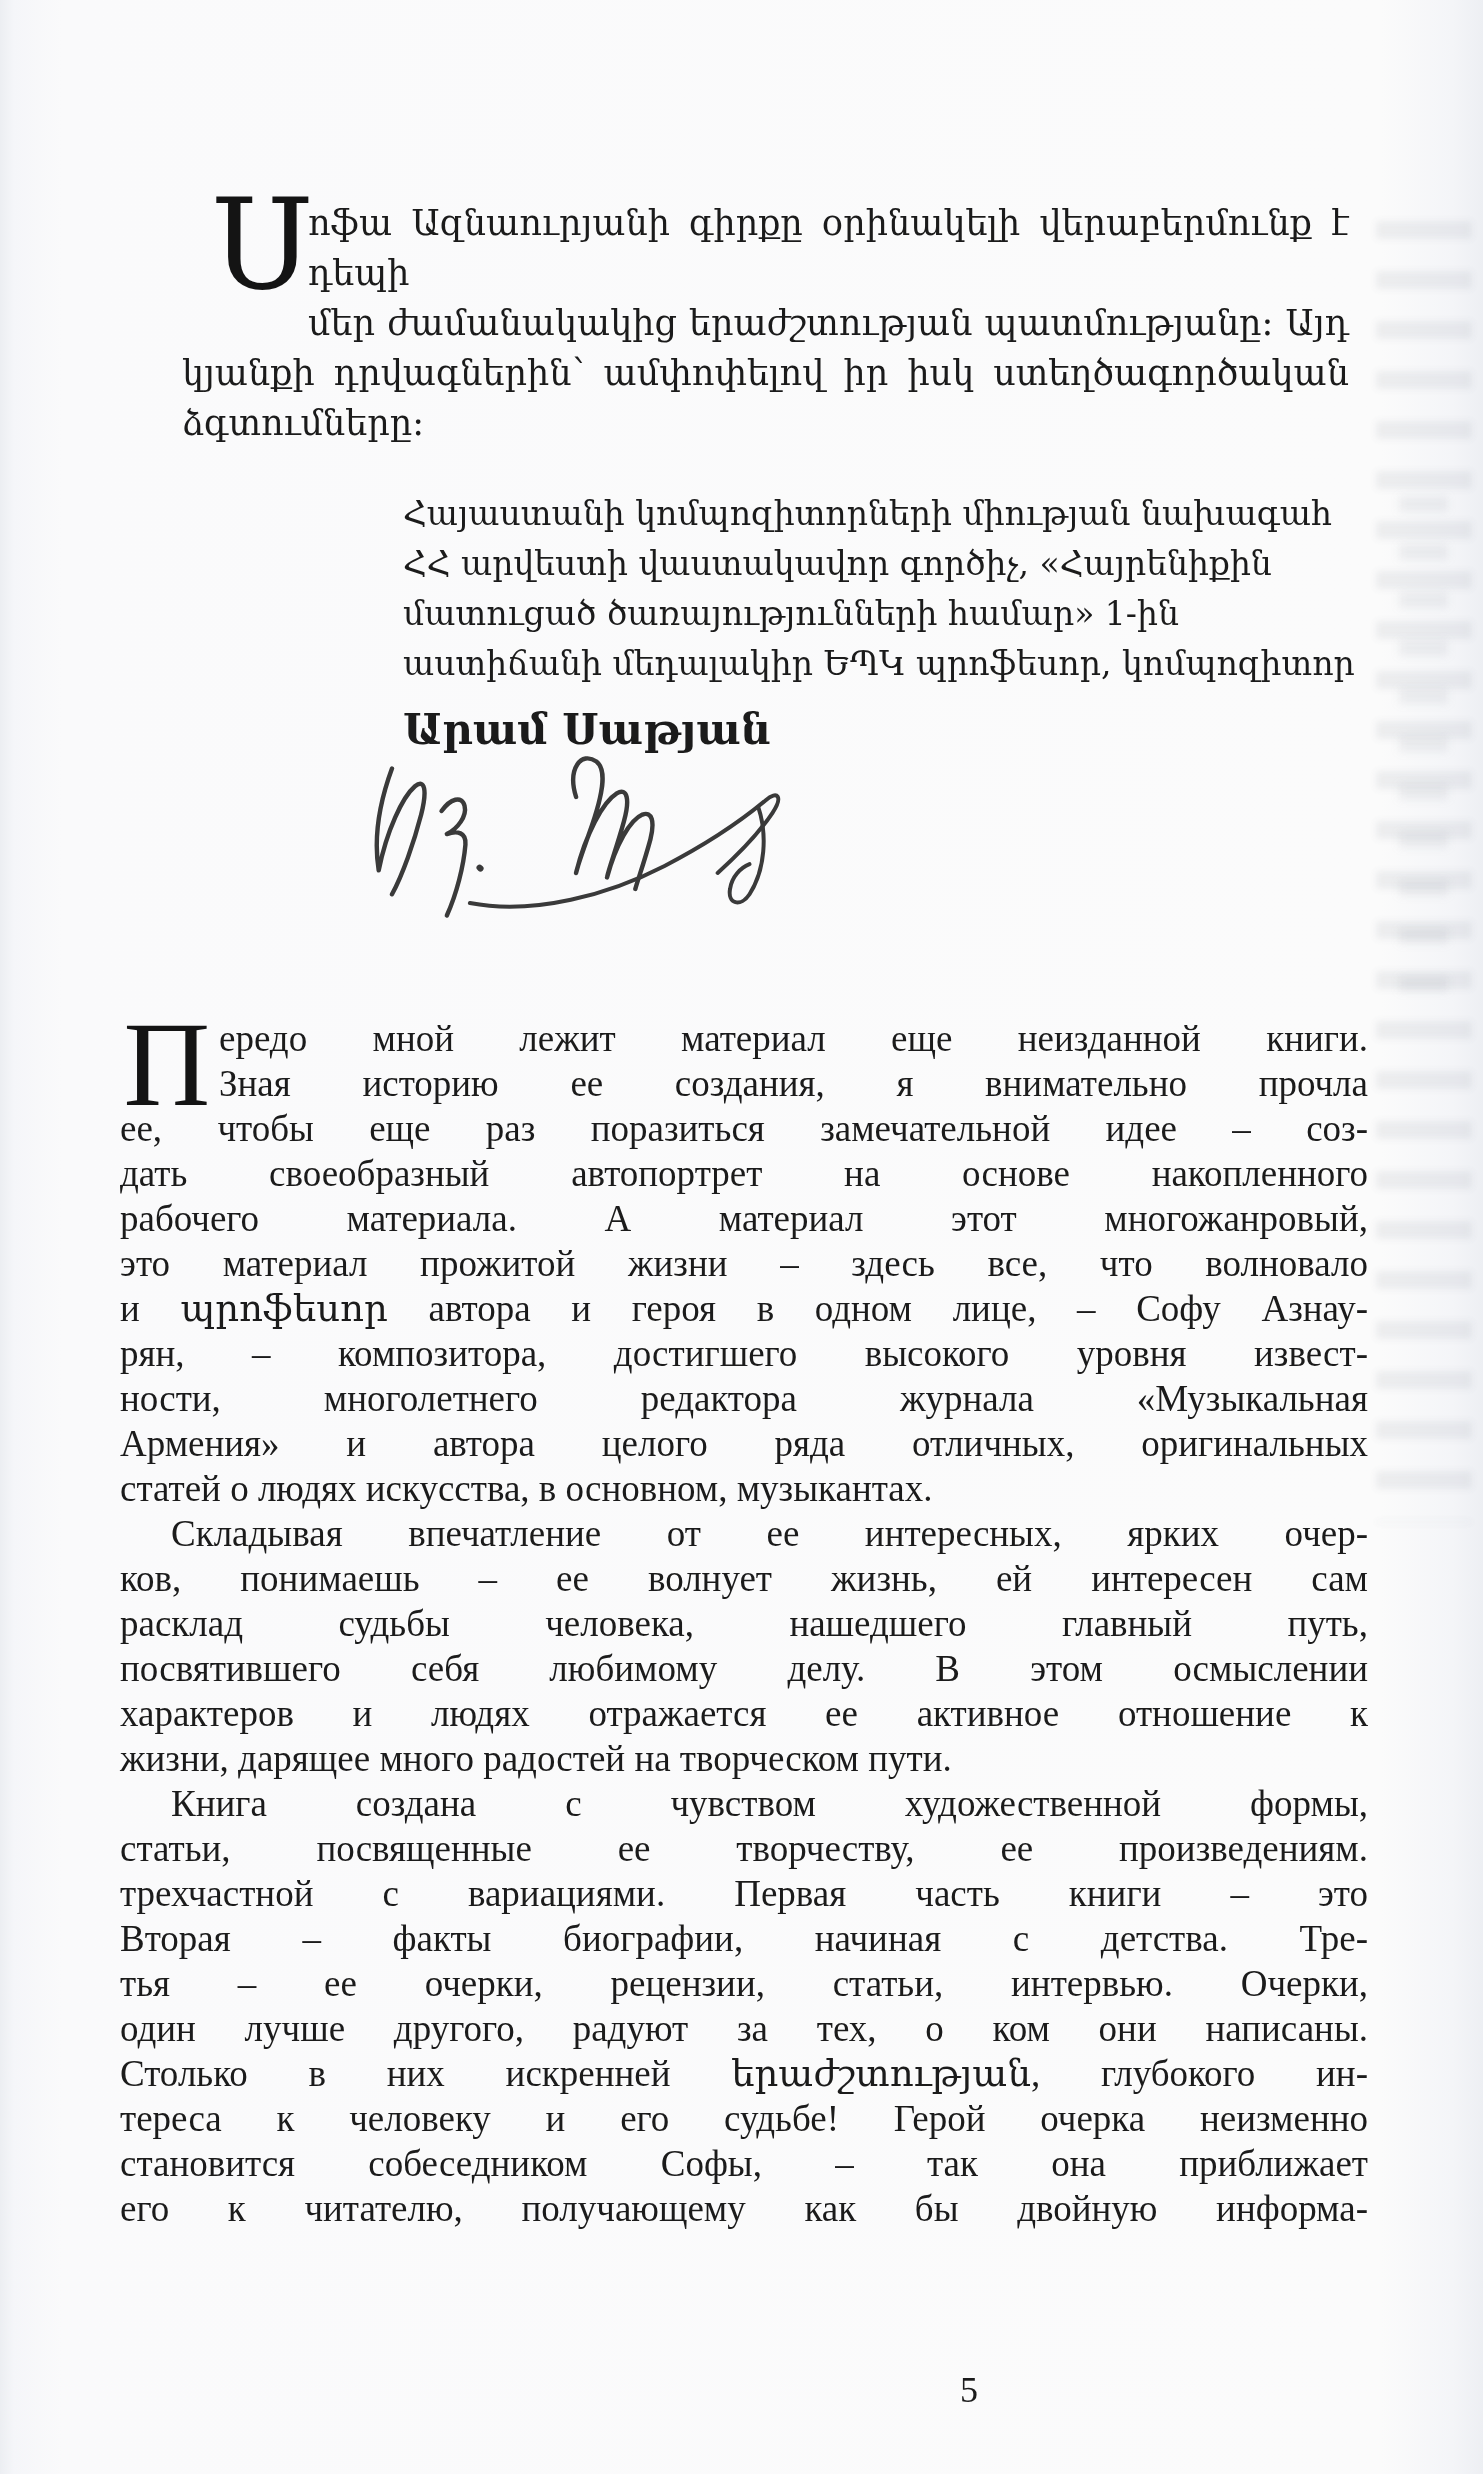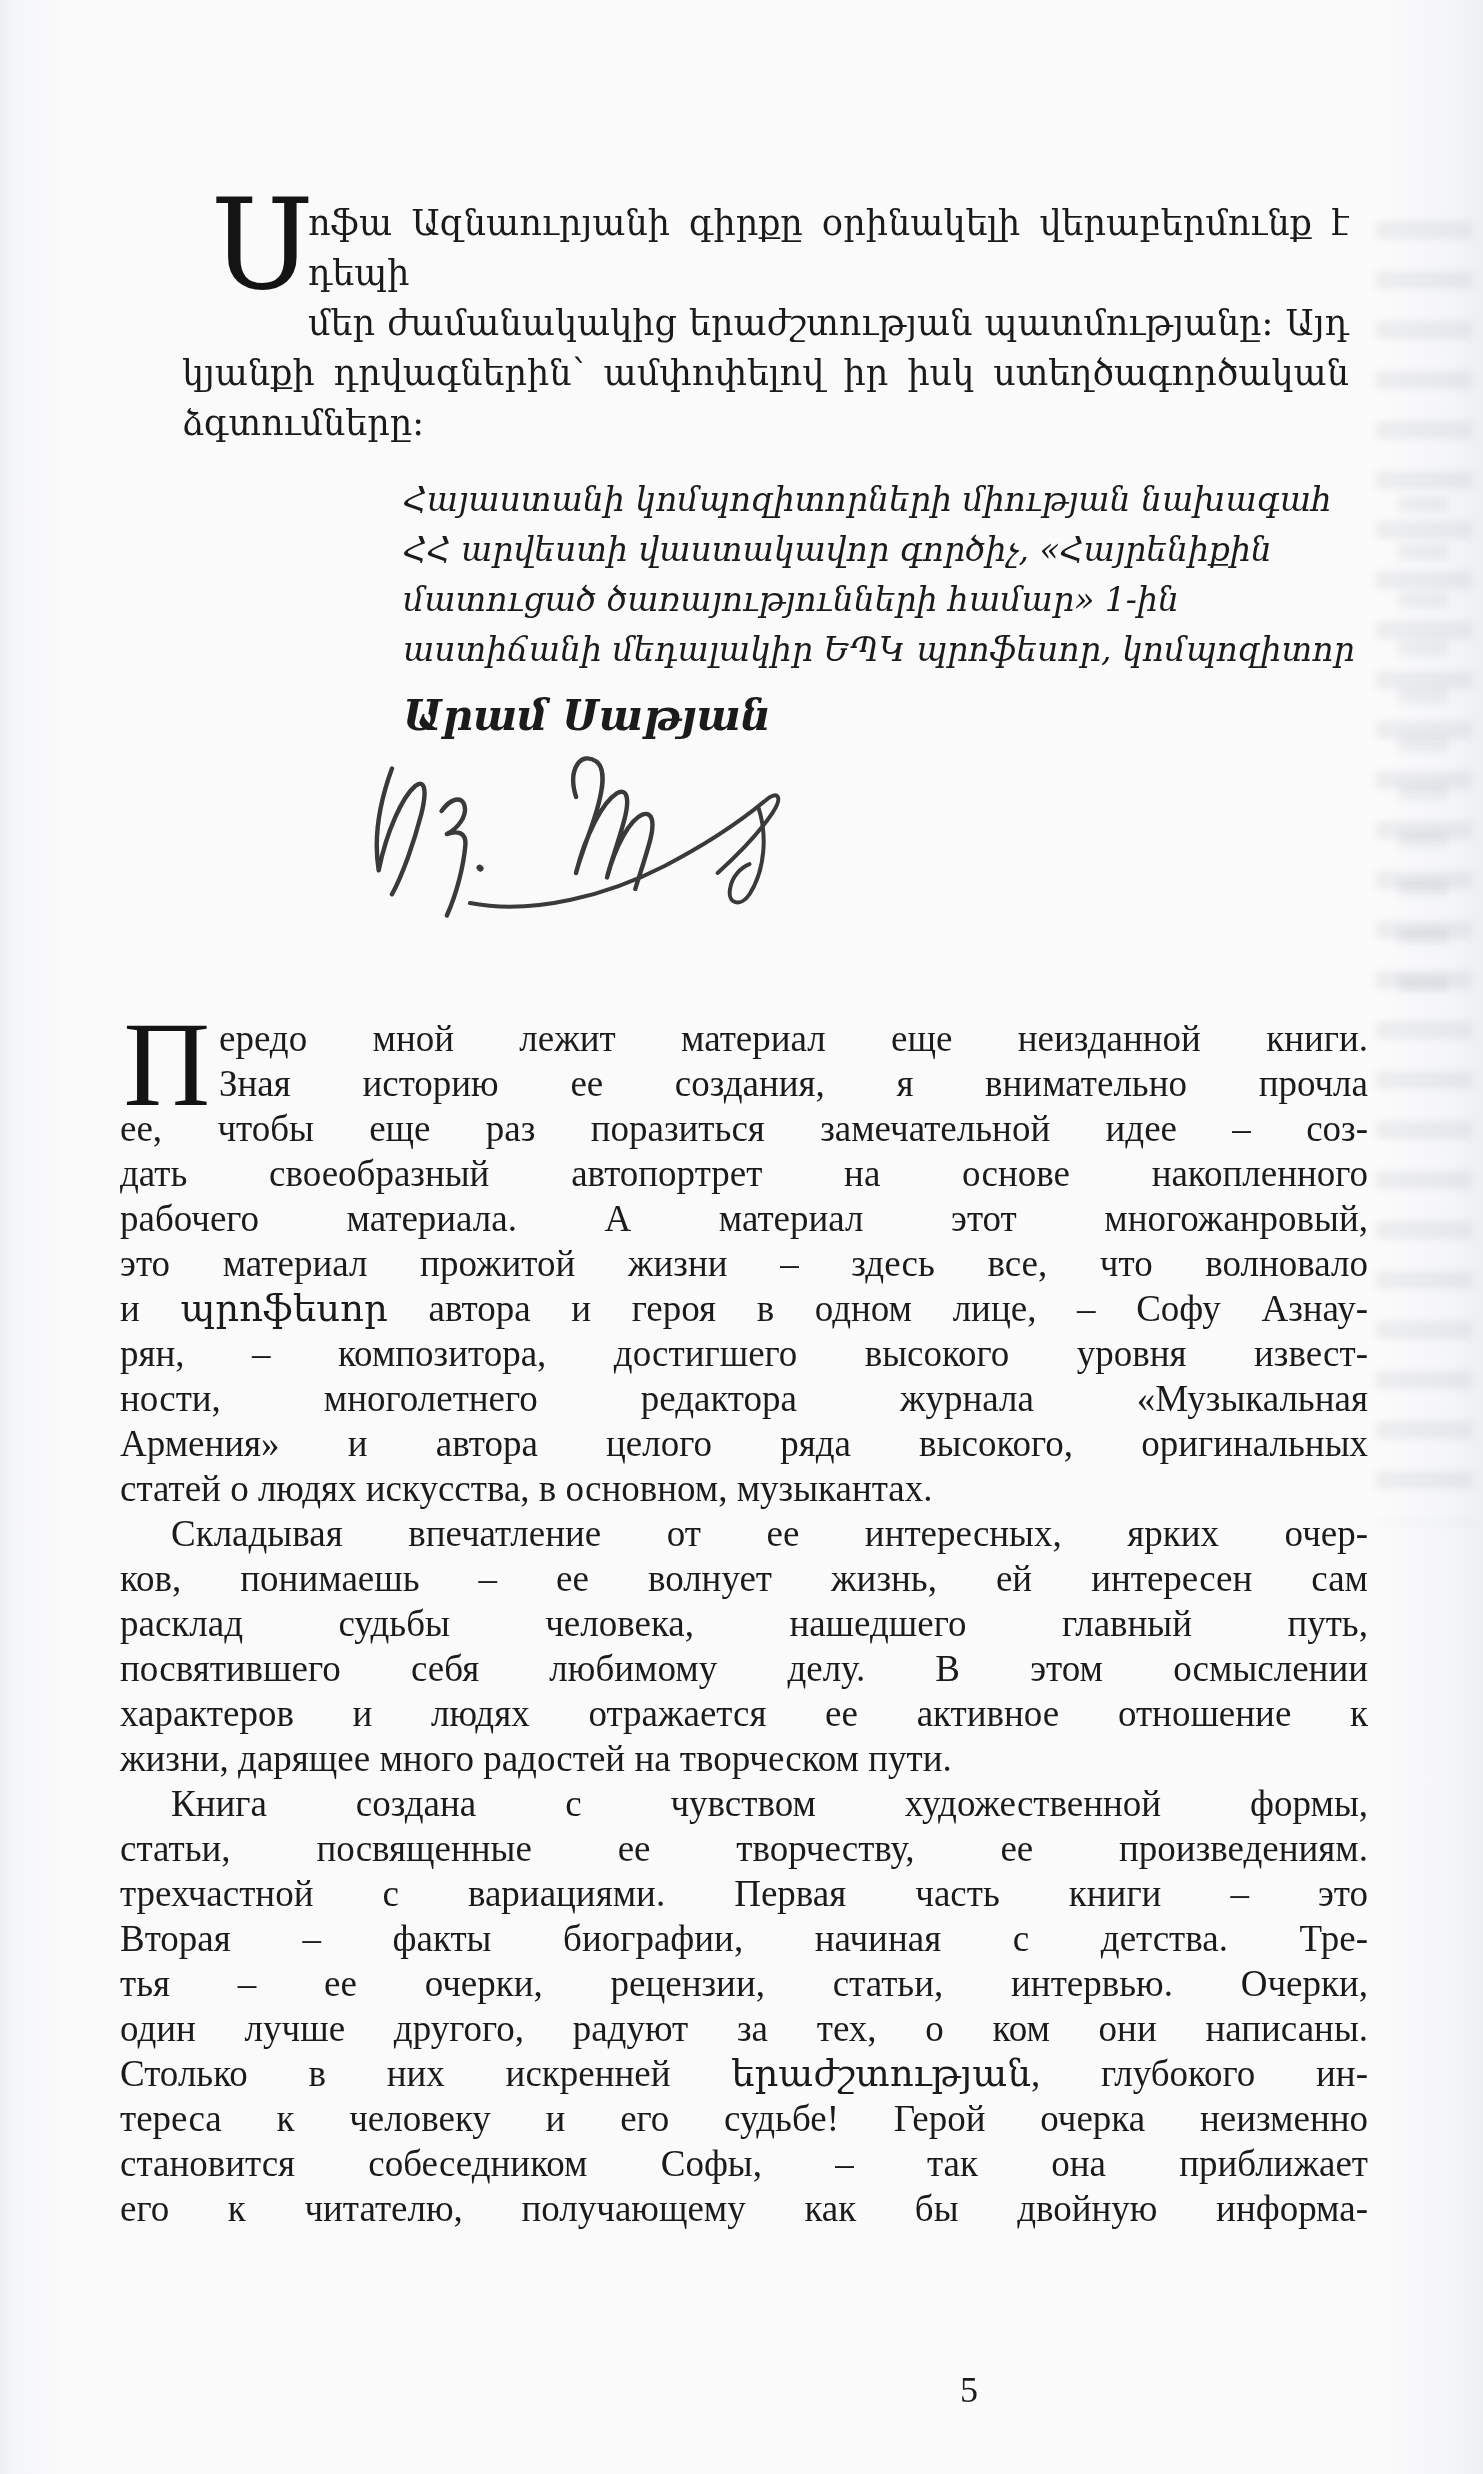--- a/index.html
+++ b/index.html
@@ -18,22 +18,22 @@
   .hy-para{
     position:absolute;left:182px;top:198px;width:1167px;
     font-size:35px;line-height:50px;
   }
   .cap{position:absolute;color:#141414;}
   .cap-hy{left:30px;top:-16px;font-size:126px;line-height:1;}
   .hy-para .cap-ind{padding-left:126px;}
 
   
   .attr{
-    position:absolute;left:403px;top:475px;width:952px;
-    font-size:33px;line-height:50px;font-style:italic;
+    position:absolute;left:403px;top:489px;width:952px;
+    font-size:33px;line-height:50px;
   }
   .attr-name{font-weight:bold;font-size:42px;margin-top:16px;}
 
   
   .sig{position:absolute;left:335px;top:742px;width:483px;height:177px;}
 
   
   .ru-text{
     position:absolute;left:120px;top:1016px;width:1248px;
     font-size:37px;line-height:45px;
@@ -114,21 +114,21 @@
       <div>
           <div class="line just cap-ind">ередо мной лежит материал еще неизданной книги.</div>
           <div class="line just cap-ind">Зная историю ее создания, я внимательно прочла</div>
           <div class="line just">ее, чтобы еще раз поразиться замечательной идее – соз-</div>
           <div class="line just">дать своеобразный автопортрет на основе накопленного</div>
           <div class="line just">рабочего материала. А материал этот многожанровый,</div>
           <div class="line just">это материал прожитой жизни – здесь все, что волновало</div>
           <div class="line just">и պրոֆեսոր автора и героя в одном лице, – Софу Азнау-</div>
           <div class="line just">рян, – композитора, достигшего высокого уровня извест-</div>
           <div class="line just">ности, многолетнего редактора журнала «Музыкальная</div>
-          <div class="line just">Армения» и автора целого ряда высокого, оригинальных</div>
+          <div class="line just">Армения» и автора целого ряда отличных, оригинальных</div>
           <div class="line">статей о людях искусства, в основном, музыкантах.</div>
         </div>
     </div>
     <div class="ru-para indent-first">
       <div>
           <div class="line just">Складывая впечатление от ее интересных, ярких очер-</div>
           <div class="line just">ков, понимаешь – ее волнует жизнь, ей интересен сам</div>
           <div class="line just">расклад судьбы человека, нашедшего главный путь,</div>
           <div class="line just">посвятившего себя любимому делу. В этом осмыслении</div>
           <div class="line just">характеров и людях отражается ее активное отношение к</div>

